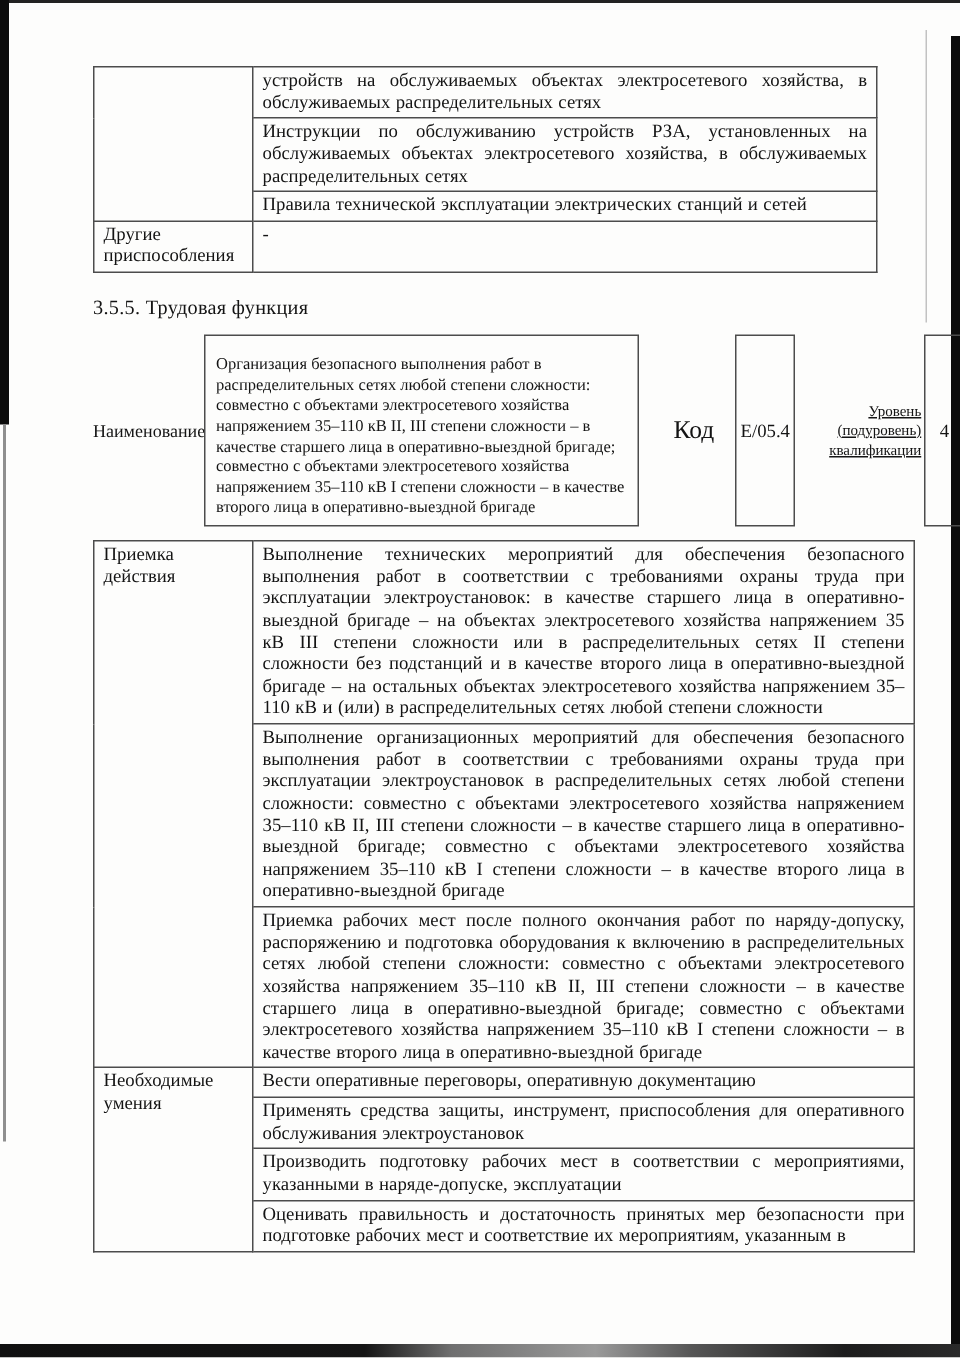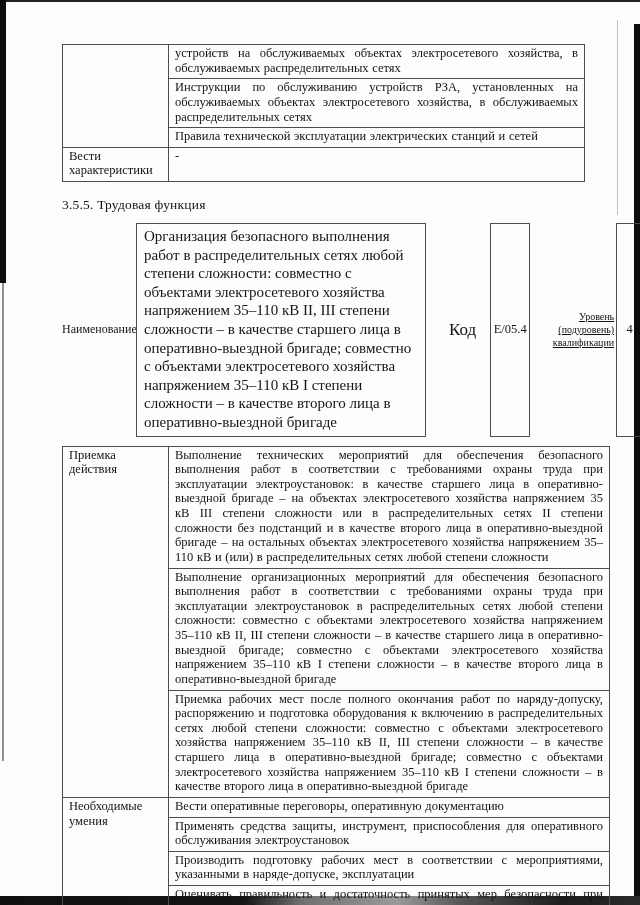--- a/index.html
+++ b/index.html
@@ -65,22 +65,22 @@
   }
   .name-label {
     width: 74px;
     font-size: 12px;
     align-self: center;
     flex: none;
   }
   .name-box {
     width: 290px;
     border: 1px solid #4c4c4c;
-    padding: 3px 6px 4px 7px;
-    font-size: 15px;
+    padding: 13px 6px 4px 7px;
+    font-size: 11px;
     line-height: 1.24;
     flex: none;
   }
   .code-label {
     font-size: 17px;
     align-self: center;
     margin-left: 23px;
     flex: none;
   }
   .code-box {
@@ -129,21 +129,21 @@
       <td class="lbl" rowspan="3"></td>
       <td class="just">устройств на обслуживаемых объектах электросетевого хозяйства, в обслуживаемых распределительных сетях</td>
     </tr>
     <tr>
       <td class="just">Инструкции по обслуживанию устройств РЗА, установленных на обслуживаемых объектах электросетевого хозяйства, в обслуживаемых распределительных сетях</td>
     </tr>
     <tr>
       <td>Правила технической эксплуатации электрических станций и сетей</td>
     </tr>
     <tr>
-      <td class="lbl">Вести характеристики</td>
+      <td class="lbl">Другие приспособления</td>
       <td>-</td>
     </tr>
   </tbody>
     </table>
 
   <div class="heading">3.5.5. Трудовая функция</div>
 
   <div class="name-row">
     <div class="name-label">Наименование</div>
     <div class="name-box">Организация безопасного выполнения работ в распределительных сетях любой степени сложности: совместно с объектами электросетевого хозяйства напряжением 35–110 кВ II, III степени сложности – в качестве старшего лица в оперативно-выездной бригаде; совместно с объектами электросетевого хозяйства напряжением 35–110 кВ I степени сложности – в качестве второго лица в оперативно-выездной бригаде</div>

